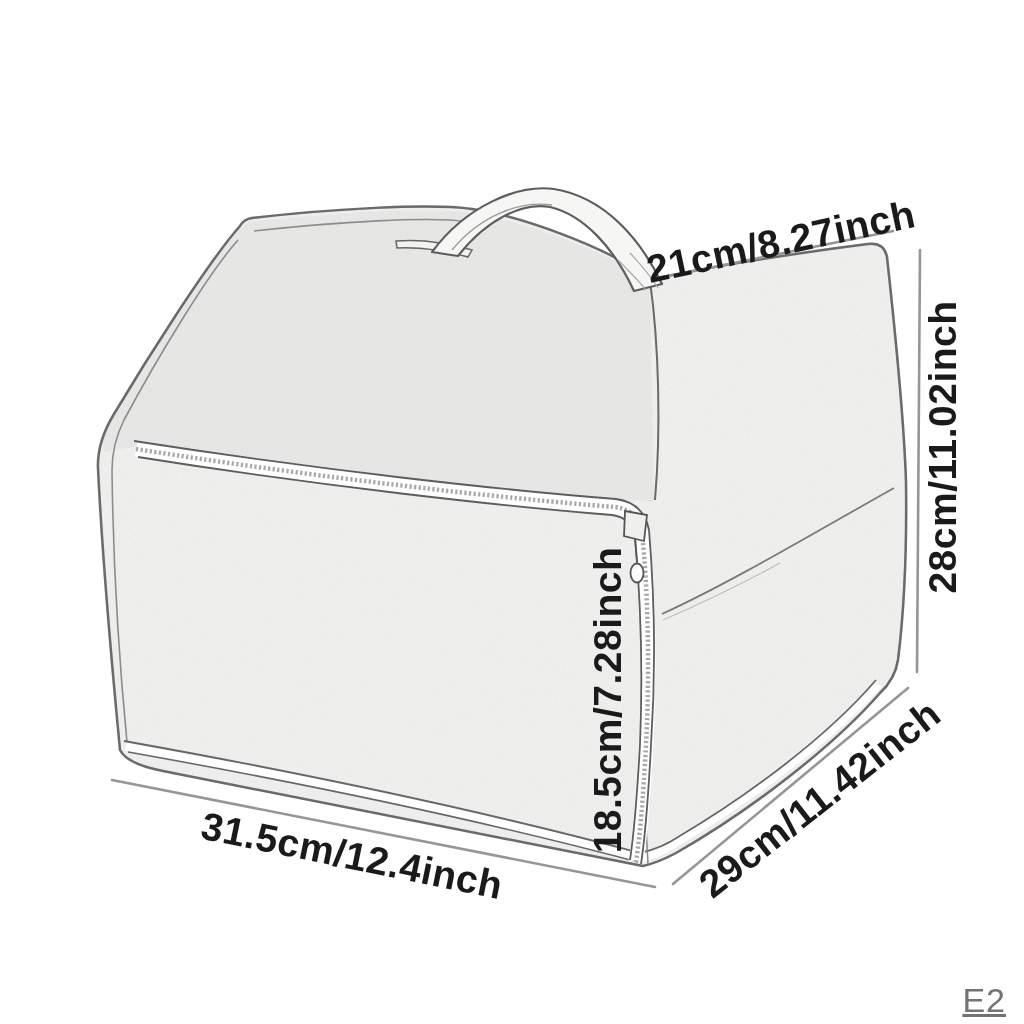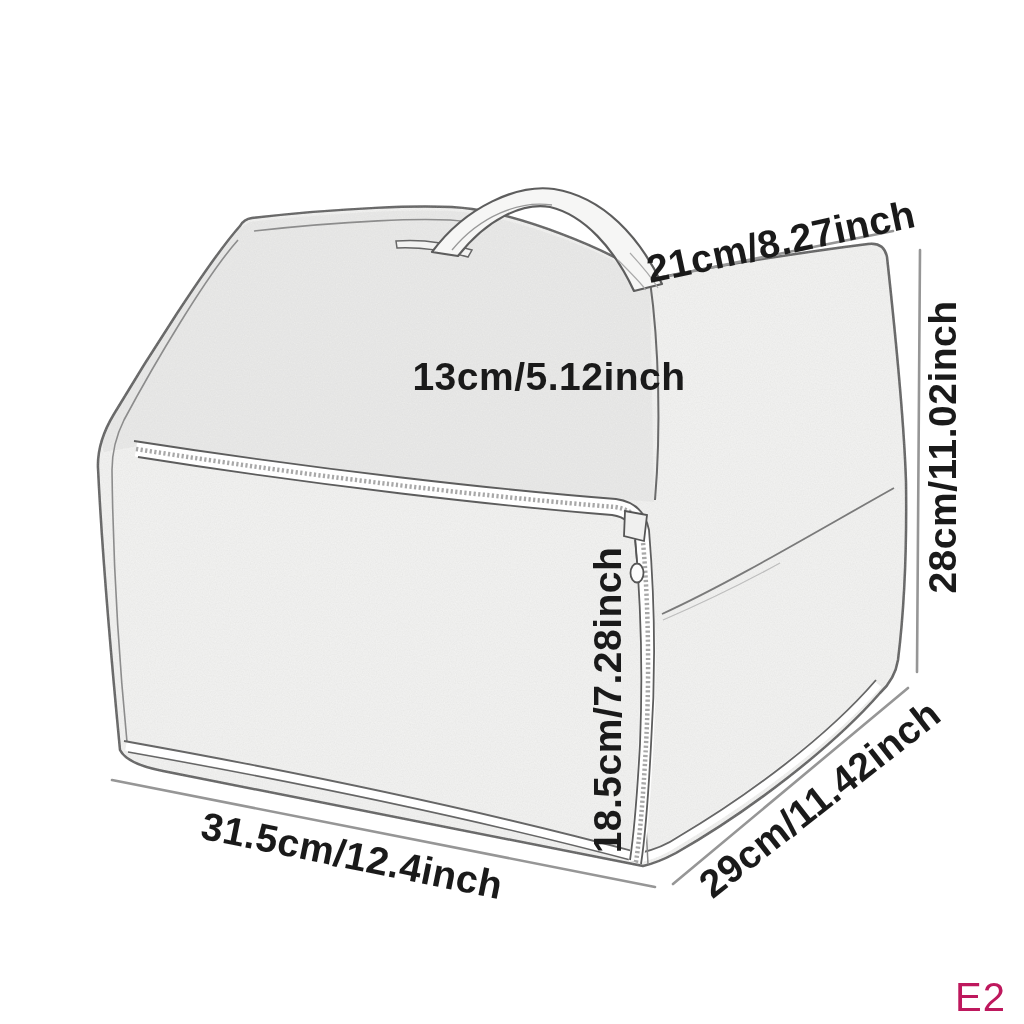--- a/index.html
+++ b/index.html
@@ -24,25 +24,26 @@
   #lbl-top-edge     { left: 781px; top: 242px; transform: translate(-50%,-50%) rotate(-12deg); }
   #lbl-top-panel    { left: 549px; top: 377px; transform: translate(-50%,-50%); }
   #lbl-height       { left: 943px; top: 447px; transform: translate(-50%,-50%) rotate(-90deg); }
   #lbl-front-height { left: 608px; top: 700px; transform: translate(-50%,-50%) rotate(-90deg); }
   #lbl-width        { left: 352px; top: 856px; transform: translate(-50%,-50%) rotate(11.5deg); }
   #lbl-depth        { left: 820px; top: 799px; transform: translate(-50%,-50%) rotate(-38deg); }
   .watermark {
     position: absolute;
     right: 18px;
     bottom: 4px;
-    font-size: 40px;
+    font-size: 34px;
     font-weight: 400;
-    color: #be185d;
+    color: #737373;
     letter-spacing: 1px;
     user-select: none;
+    text-decoration: underline;
   }
 </style>
 </head>
 <body>
 
 <div id="stage">
 
   <svg id="sketch" viewBox="0 0 1024 1024">
     <defs>
       <filter id="fabric" x="-5%" y="-5%" width="110%" height="110%">
@@ -119,20 +120,19 @@
 
     <g stroke="#969696" stroke-width="2.6" stroke-linecap="round">
       <line x1="664" y1="277" x2="893" y2="231"></line>
       <line x1="920" y1="250" x2="917" y2="672"></line>
       <line x1="908" y1="688" x2="673" y2="884"></line>
       <line x1="112" y1="780" x2="655" y2="887"></line>
     </g>
   </svg>
 
   <div class="dim" id="lbl-top-edge">21cm/8.27inch</div>
-  <div class="dim" id="lbl-top-panel">13cm/5.12inch</div>
   <div class="dim" id="lbl-height">28cm/11.02inch</div>
   <div class="dim" id="lbl-front-height">18.5cm/7.28inch</div>
   <div class="dim" id="lbl-width">31.5cm/12.4inch</div>
   <div class="dim" id="lbl-depth">29cm/11.42inch</div>
 
   <div class="watermark">E2</div>
 </div>
 
 </body></html>

